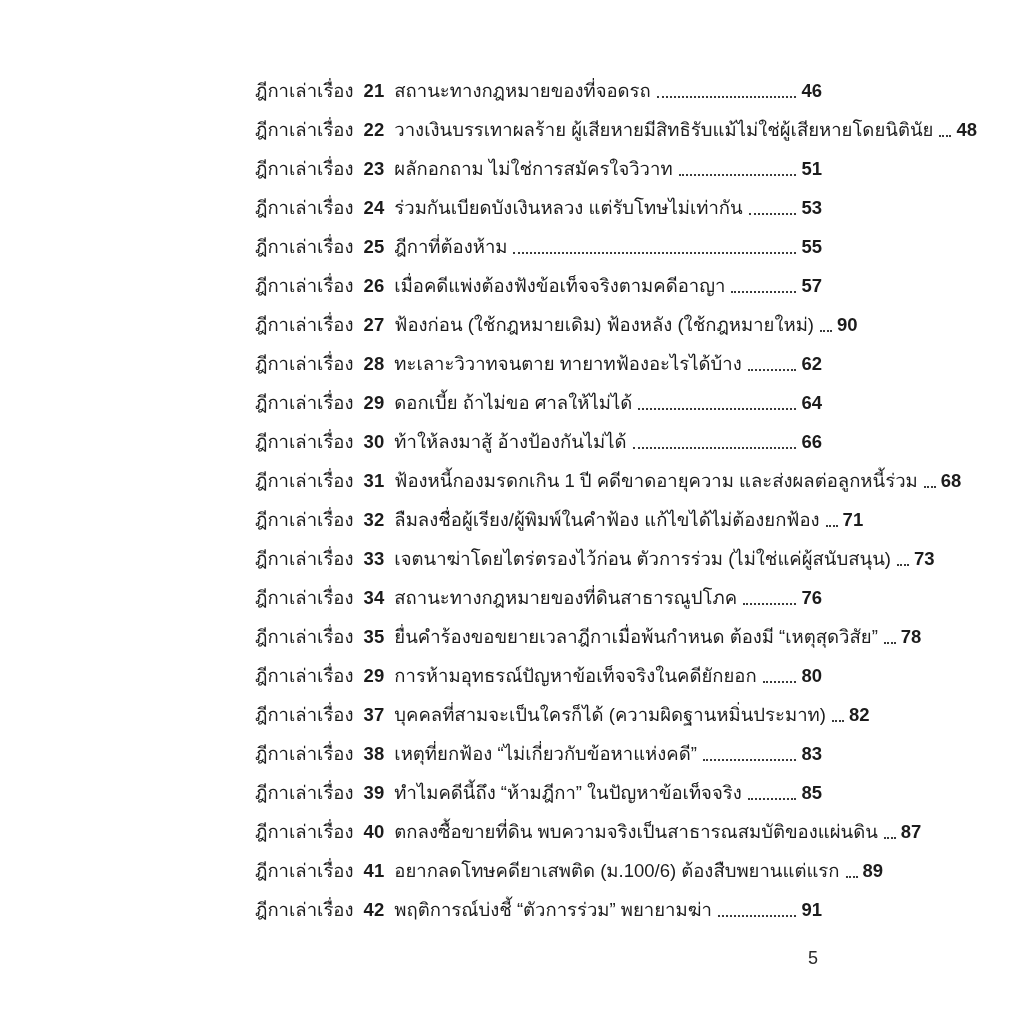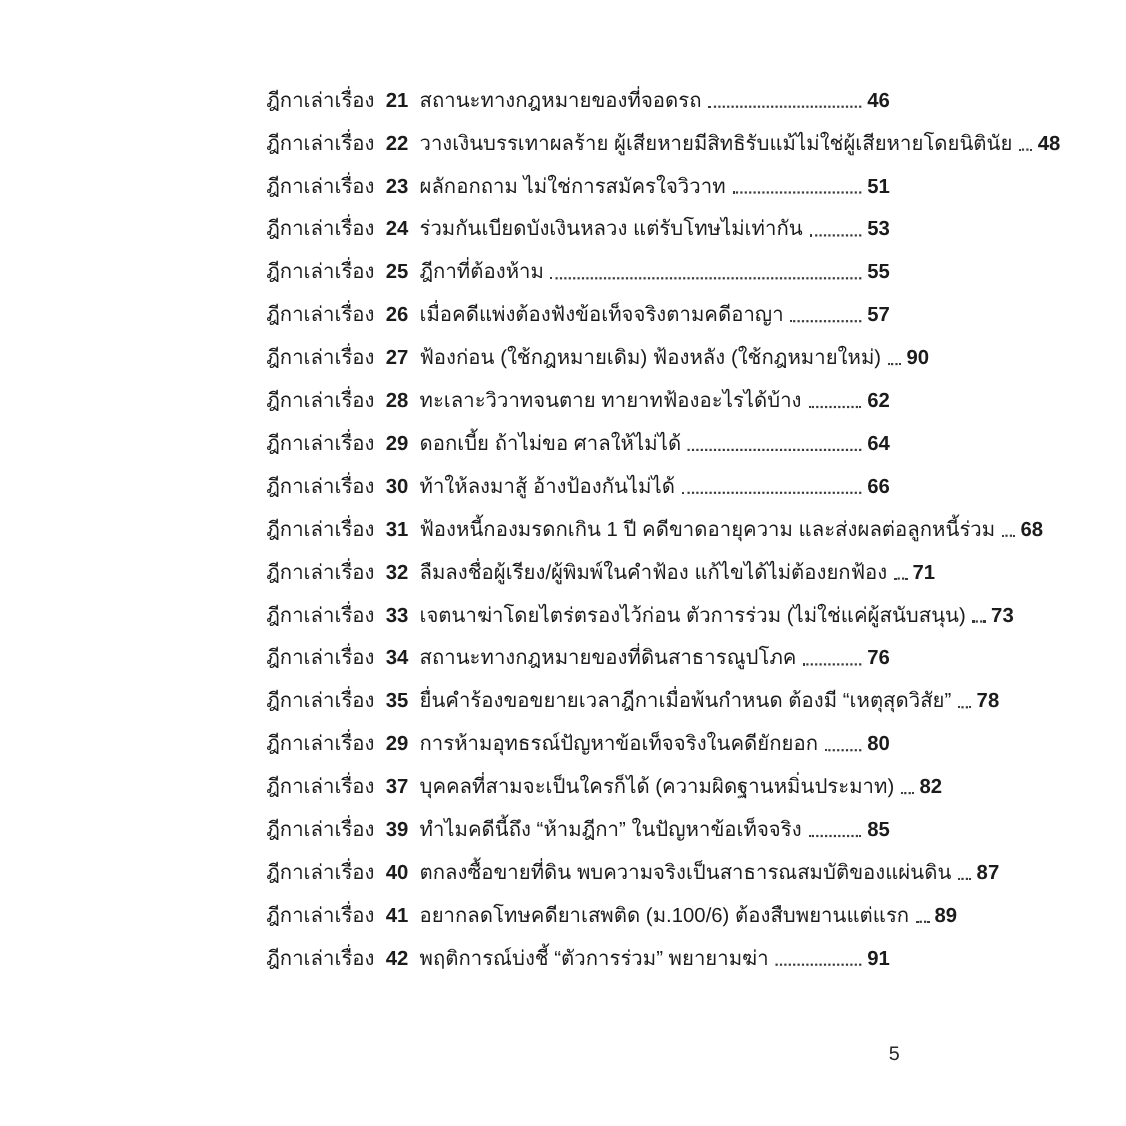--- a/index.html
+++ b/index.html
@@ -11,21 +11,21 @@
     position: relative;
     width: 1024px;
     height: 1024px;
     background: #ffffff;
     overflow: hidden;
     font-family: "Liberation Sans", "DejaVu Sans", sans-serif;
     color: #1c1c1c;
   }
   .toc {
     position: absolute;
-    left: 242px;
+    left: 255px;
     top: 78px;
     width: 567px;
   }
   .toc-row {
     display: flex;
     align-items: flex-end;
     height: 26px;
     margin-bottom: 13px;
     font-size: 18.5px;
     line-height: 26px;
@@ -233,20 +233,29 @@
   <div class="toc-row">
     <span class="toc-label">
       <span class="toc-prefix">ฎีกาเล่าเรื่อง</span>
       <span class="toc-num">37</span>
       <span class="toc-title">บุคคลที่สามจะเป็นใครก็ได้ (ความผิดฐานหมิ่นประมาท)</span>
     </span>
     <span class="leader"></span>
     <span class="toc-page">82</span>
   </div>
 
+  <div class="toc-row">
+    <span class="toc-label">
+      <span class="toc-prefix">ฎีกาเล่าเรื่อง</span>
+      <span class="toc-num">38</span>
+      <span class="toc-title">เหตุที่ยกฟ้อง “ไม่เกี่ยวกับข้อหาแห่งคดี”</span>
+    </span>
+    <span class="leader"></span>
+    <span class="toc-page">83</span>
+  </div>
 
   <div class="toc-row">
     <span class="toc-label">
       <span class="toc-prefix">ฎีกาเล่าเรื่อง</span>
       <span class="toc-num">39</span>
       <span class="toc-title">ทำไมคดีนี้ถึง “ห้ามฎีกา” ในปัญหาข้อเท็จจริง</span>
     </span>
     <span class="leader"></span>
     <span class="toc-page">85</span>
   </div>

